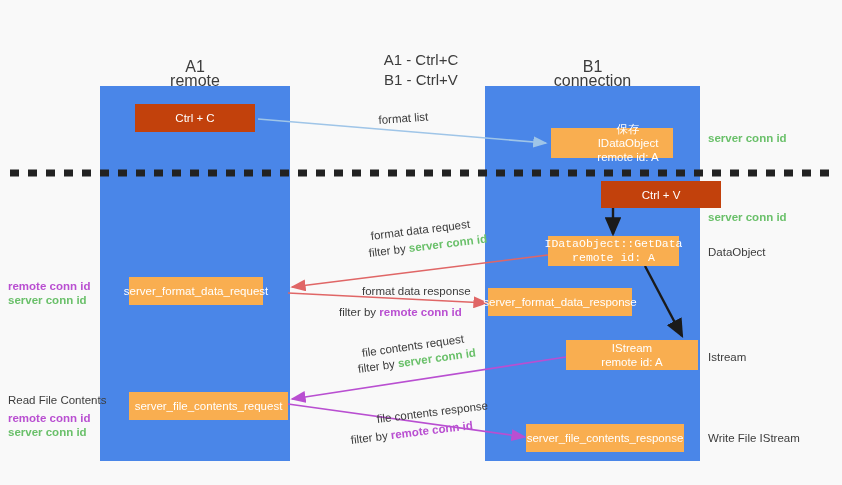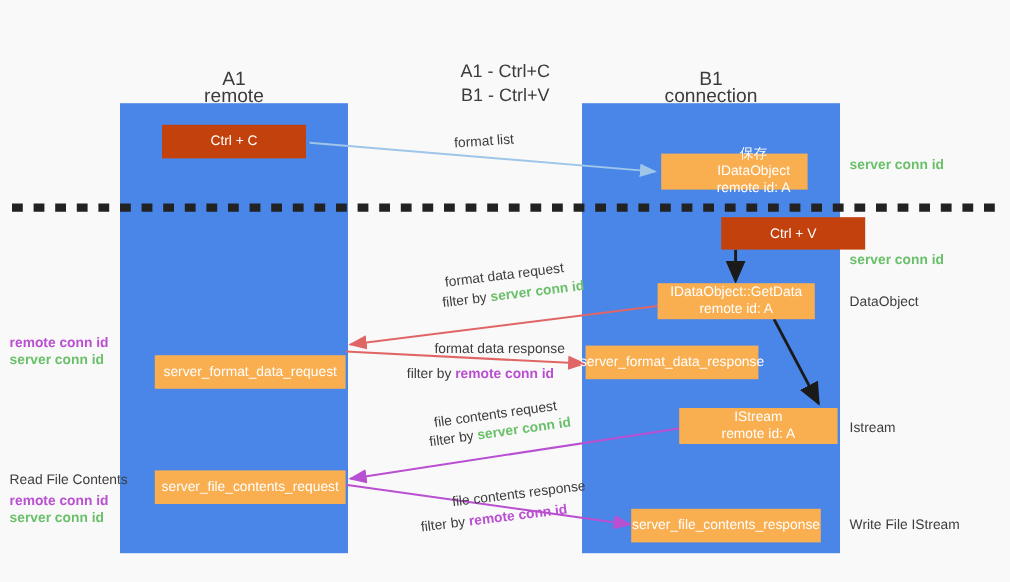--- a/index.html
+++ b/index.html
@@ -129,38 +129,38 @@
 
     <line x1="566" y1="357" x2="292" y2="399" stroke="#b94fd1" stroke-width="1.7" marker-end="url(#ah-magenta)"></line>
 
     <line x1="288" y1="404" x2="525" y2="437" stroke="#b94fd1" stroke-width="1.7" marker-end="url(#ah-magenta)"></line>
   </svg>
 
   <div class="node green2" style="left:135px; top:104px; width:120px; height:28px;">
     <span>Ctrl + C</span>
   </div>
 
-  <div class="node orange" style="left:129px; top:277px; width:159px; height:28px;margin-top:19px;">
+  <div class="node orange" style="left:129px; top:277px; width:134px; height:28px;">
     <span>server_format_data_request</span>
   </div>
 
   <div class="node orange" style="left:129px; top:392px; width:159px; height:28px;">
     <span>server_file_contents_request</span>
   </div>
 
   <div class="node orange" style="left:551px; top:128px; width:122px; height:30px;padding-left:36px;">
     <span>保存IDataObject</span>
     <span>remote id: A</span>
   </div>
 
   <div class="node green2" style="left:553px; top:181px; width:120px; height:27px;margin-left:48px;">
     <span>Ctrl + V</span>
   </div>
 
-  <div class="node orange" style="left:548px; top:236px; width:131px; height:30px;">
+  <div class="node orange" style="left:548px; top:236px; width:131px; height:30px;font-family:Liberation Mono, monospace;">
     <span>IDataObject::GetData</span>
     <span>remote id: A</span>
   </div>
 
   <div class="node orange" style="left:488px; top:288px; width:144px; height:28px;">
     <span>server_format_data_response</span>
   </div>
 
   <div class="node orange" style="left:566px; top:340px; width:132px; height:30px;">
     <span>IStream</span>

